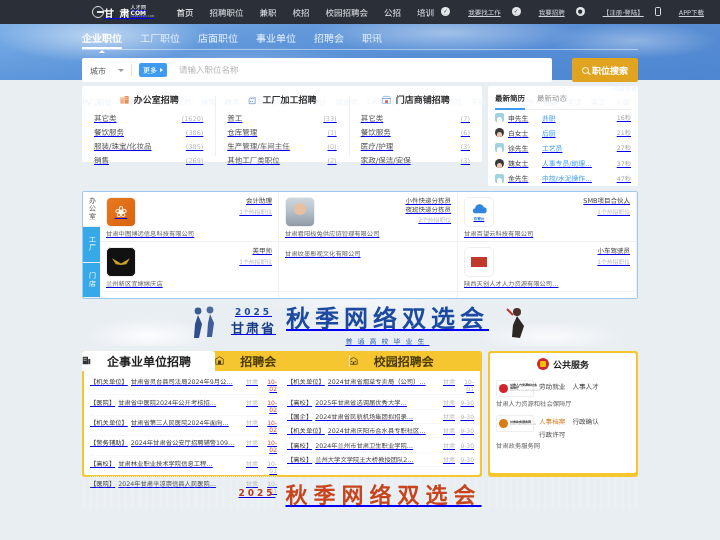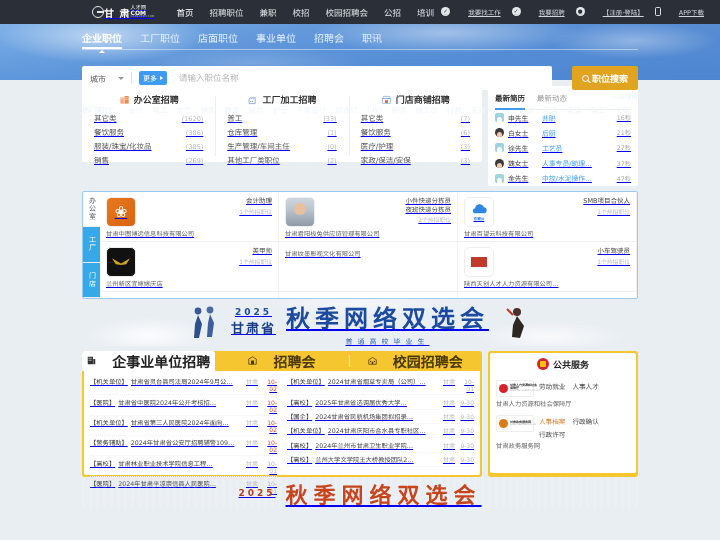--- a/index.html
+++ b/index.html
@@ -71,21 +71,21 @@
   .subtab.active::after {
     content: ""; position: absolute; left: 0; right: 0; bottom: 0; height: 1.6px; background: #fff;
   }
   .subtab.active::before {
     content: ""; position: absolute; left: 50%; bottom: -4px; margin-left: -3px;
     border-left: 3px solid transparent; border-right: 3px solid transparent;
     border-bottom: 3px solid #fff;
   }
   .tabrule { height: 1px; background: rgba(255,255,255,.45); margin-top: 0px; }
 
-  .searchrow { display: flex; align-items: center; margin-top: 16px; position: relative; gap: 20px; }
+  .searchrow { display: flex; align-items: center; margin-top: 8px; position: relative; gap: 20px; }
   .searchbox {
     flex: 1; height: 24px; background: #fff; border-radius: 2px;
     display: flex; align-items: center; padding-left: 8px;
   }
   .city-sel { display: flex; align-items: center; gap: 12px; font-size: 8px; color: #555; }
   .caret { width:0; height:0; border-left:3px solid transparent; border-right:3px solid transparent; border-top:3.5px solid #999; }
   .vsep { width: 1px; height: 12px; background: #e0e0e0; margin: 0 7px; }
   .more-btn {
     background: #3e9bf0; color: #fff; font-size: 7px; border-radius: 2px;
     padding: 2px 4px; display: flex; align-items: center; gap: 3px; white-space: nowrap;
@@ -175,21 +175,21 @@
   .bn-year { font-size: 9px; color: #1f4f9c; letter-spacing: 3px; font-weight: bold; }
   .bn-prov { font-size: 13px; color: #1a3f86; font-weight: bold; letter-spacing: 2px; }
   .bn-main { font-size: 24px; color: #1b4aa0; font-weight: bold; letter-spacing: 5px; font-family: "DejaVu Serif","Liberation Serif",serif; }
   .bn-sub { font-size: 7px; color: #2a5fb0; letter-spacing: 5px; text-align: center; }
   .bn-fig { width: 34px; height: 36px; position: relative; }
 
   
   .newswrap { margin-top: 5px; display: flex; gap: 6px; }
   .newsbox { flex: 1; background: #f6c630; border-radius: 3px; padding: 0; }
   .ntabs { display: flex; height: 20px; align-items: stretch; }
-  .ntab { flex: 1; display: flex; align-items: center; justify-content: center; gap: 16px; font-size: 14px; color: #4a3a06; font-weight: bold; position: relative; }
+  .ntab { flex: 1; display: flex; align-items: center; gap: 16px; font-size: 12px; color: #4a3a06; font-weight: bold; position: relative; }
   .ntab.active { background: #fff; border-radius: 3px 3px 0 0; color: #222; }
   .ntab + .ntab::before { content:""; position:absolute; left:0; top:4px; bottom:4px; width:1px; background: rgba(255,255,255,.7); }
   .ntab.active + .ntab::before { background: transparent; }
   .nbody { background: #fff; margin: 0 2px 2px 2px; border-radius: 0 0 2px 2px; padding: 4px 6px; height: 104px; display: flex; gap: 10px; }
   .ncol { flex: 1; display: flex; flex-direction: column; }
   .nitem { display: flex; align-items: baseline; gap: 3px; padding: 2.2px 0; border-bottom: 1px dotted #f0f0f0; }
   .ntag { font-size: 6.3px; color: #333; flex: 0 0 auto; }
   .ntitle { font-size: 6.3px; color: #444; flex: 1; white-space: nowrap; overflow: hidden; text-overflow: ellipsis; }
   .nreg { font-size: 6px; color: #bbb; flex: 0 0 auto; }
   .ndate { font-size: 6px; color: #d8483c; flex: 0 0 auto; width: 16px; text-align: right; }

